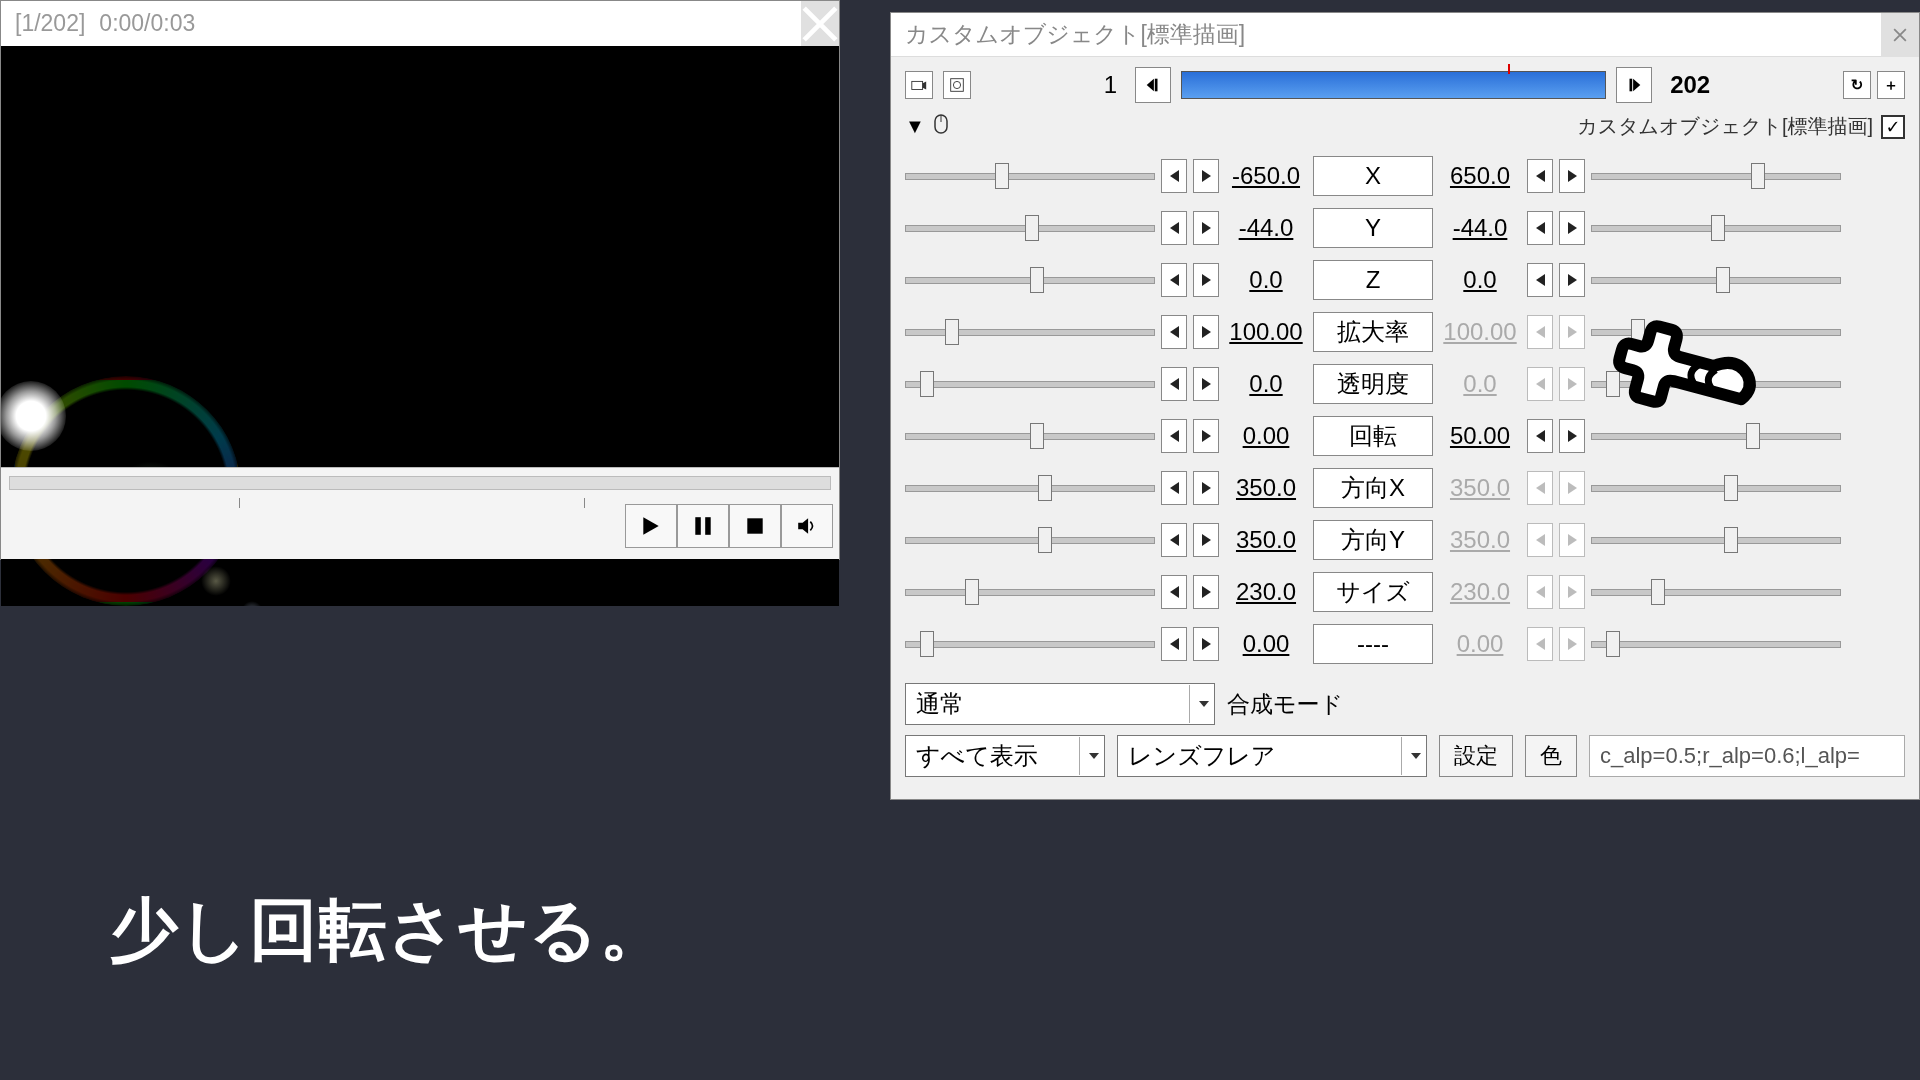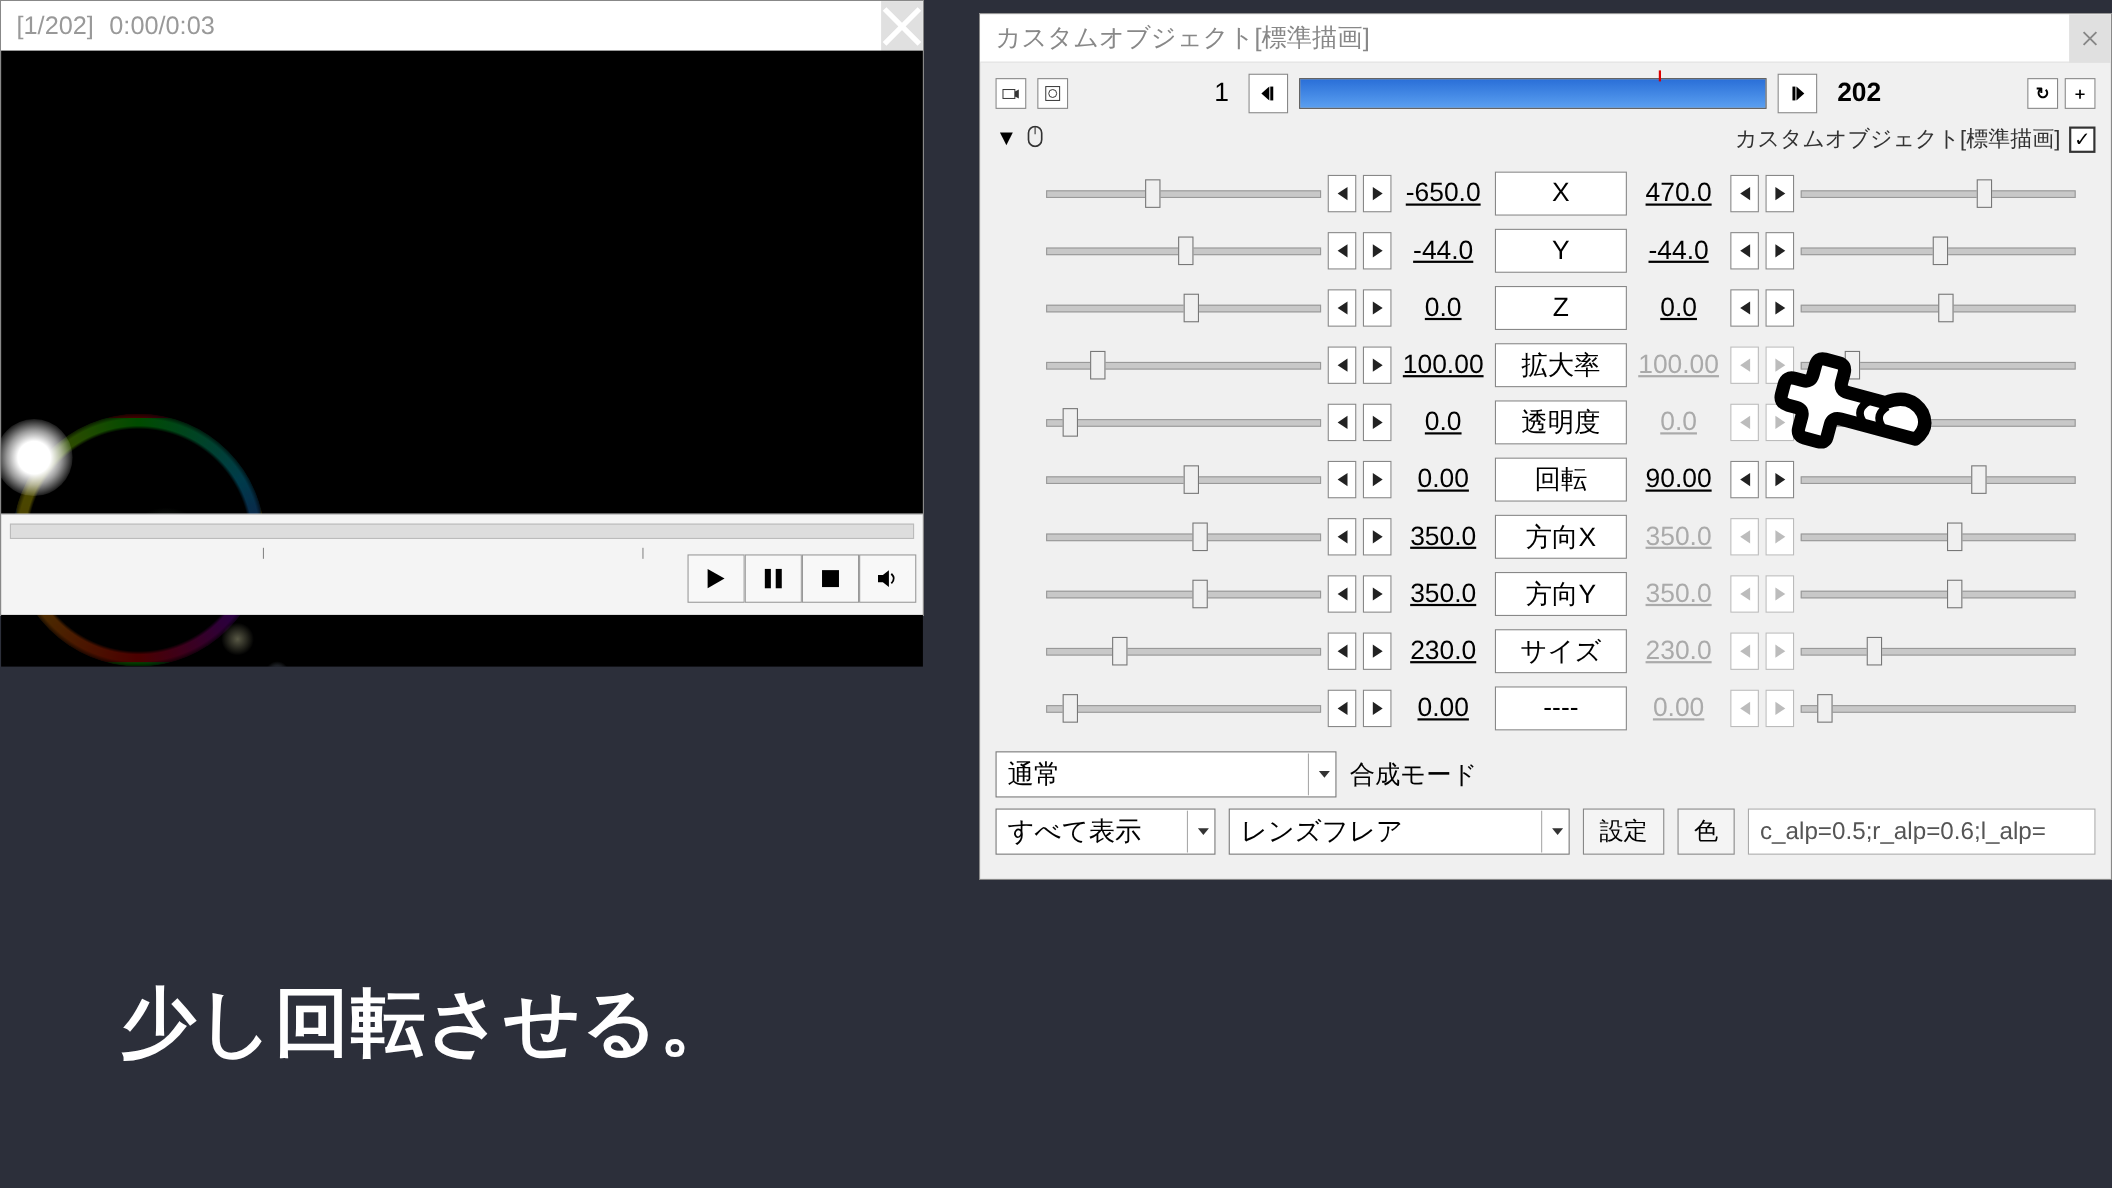--- a/index.html
+++ b/index.html
@@ -102,21 +102,21 @@
 .tl-right-icons .tl-icon{font-weight:bold;}
 
 .expand-row {
   display:flex; align-items:center; padding:4px 14px 10px 14px; gap:8px;
   font-size:20px;
 }
 .expand-spacer{flex:1;}
 .obj-label{ font-size:20px; color:#333;}
 .chk { width:24px;height:24px;border:2px solid #333; background:#fff; display:flex;align-items:center;justify-content:center; font-size:18px;}
 
-.params { padding: 0 14px 0 14px; margin-left: 46px; }
+.params { padding: 0 14px 0 14px; }
 .param-row {
   display:grid;
   grid-template-columns: 250px 26px 26px 82px 120px 82px 26px 26px 250px;
   gap:6px; align-items:center; height:52px;
 }
 .slider {
   height:14px; position:relative; background:transparent; width:100%;
 }
 .slider::before{
   content:""; position:absolute; left:0; right:0; top:4px; height:5px;
@@ -302,21 +302,21 @@
           <div class="thumb" style="left:36%"></div>
         </div>
         <div class="step-btn">
           <span class="tri-l"></span>
         </div>
         <div class="step-btn">
           <span class="tri-r"></span>
         </div>
         <div class="val">-650.0</div>
         <div class="label-btn">X</div>
-        <div class="val">470.0</div>
+        <div class="val">650.0</div>
         <div class="step-btn">
           <span class="tri-l"></span>
         </div>
         <div class="step-btn">
           <span class="tri-r"></span>
         </div>
         <div class="slider">
           <div class="thumb" style="left:64%"></div>
         </div>
       </div>
@@ -417,21 +417,21 @@
           <div class="thumb" style="left:50%"></div>
         </div>
         <div class="step-btn">
           <span class="tri-l"></span>
         </div>
         <div class="step-btn">
           <span class="tri-r"></span>
         </div>
         <div class="val">0.00</div>
         <div class="label-btn">回転</div>
-        <div class="val">90.00</div>
+        <div class="val">50.00</div>
         <div class="step-btn">
           <span class="tri-l"></span>
         </div>
         <div class="step-btn">
           <span class="tri-r"></span>
         </div>
         <div class="slider">
           <div class="thumb" style="left:62%"></div>
         </div>
       </div>

